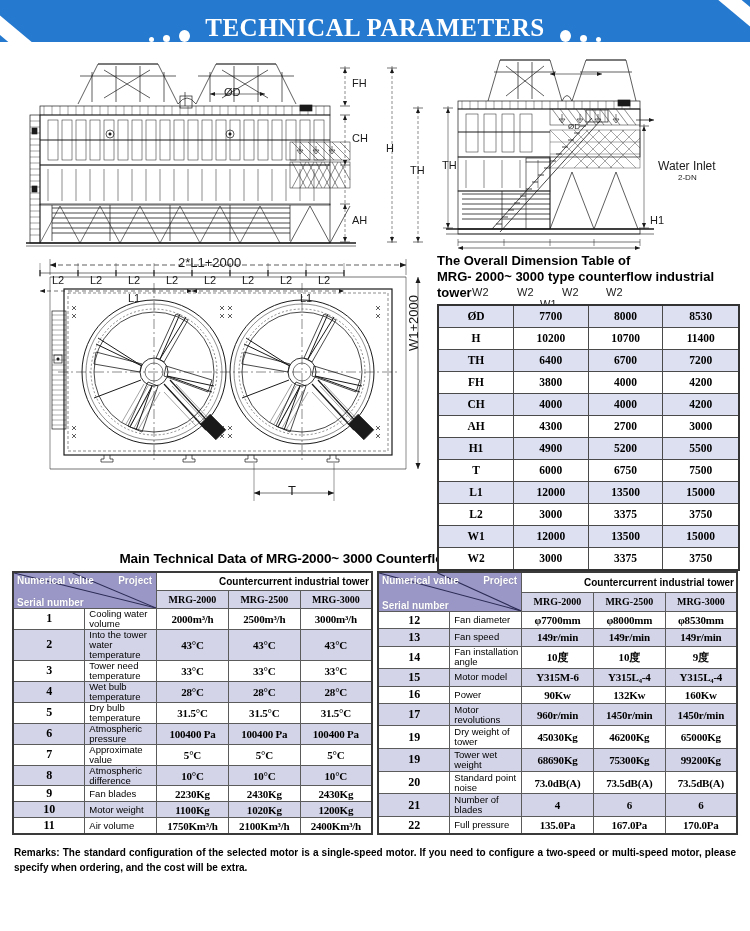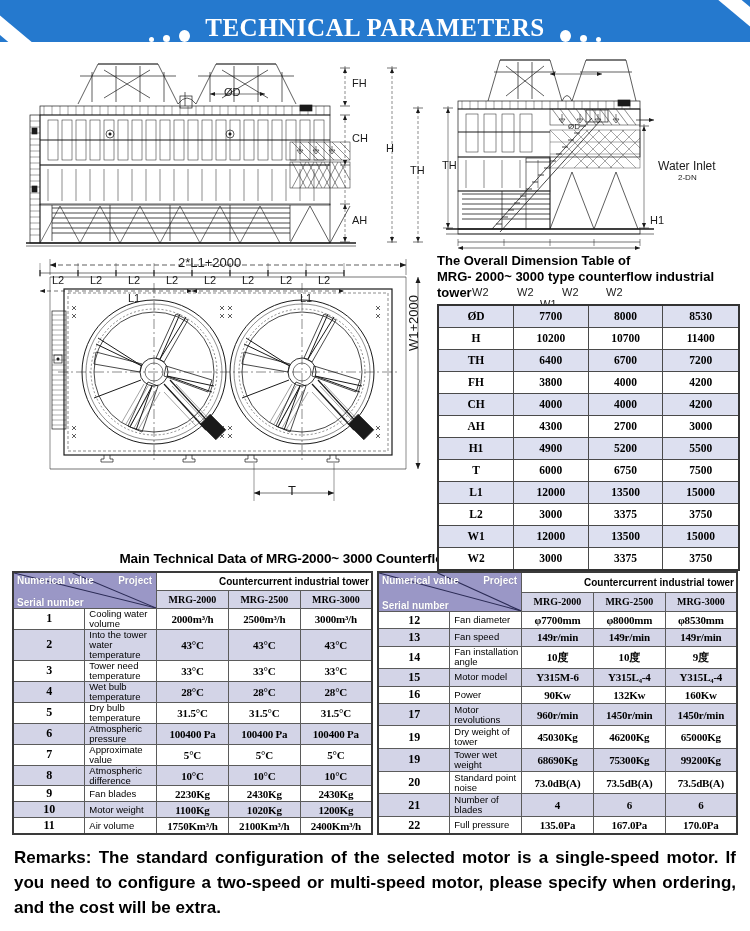--- a/index.html
+++ b/index.html
@@ -217,21 +217,21 @@
     font-family:"Liberation Serif",serif;
     font-weight:bold;
     font-size:11.5px;
     background:#d3d4e7;
     height:17px !important;
   }
 
   
   .remarks{
     margin:11px 14px 0 14px;
-    font-size:17px;
+    font-size:10px;
     font-weight:bold;
     line-height:1.45;
     color:#000;
     text-align:justify;
   }
 </style>
 </head>
 <body>
 
 <div class="banner">

